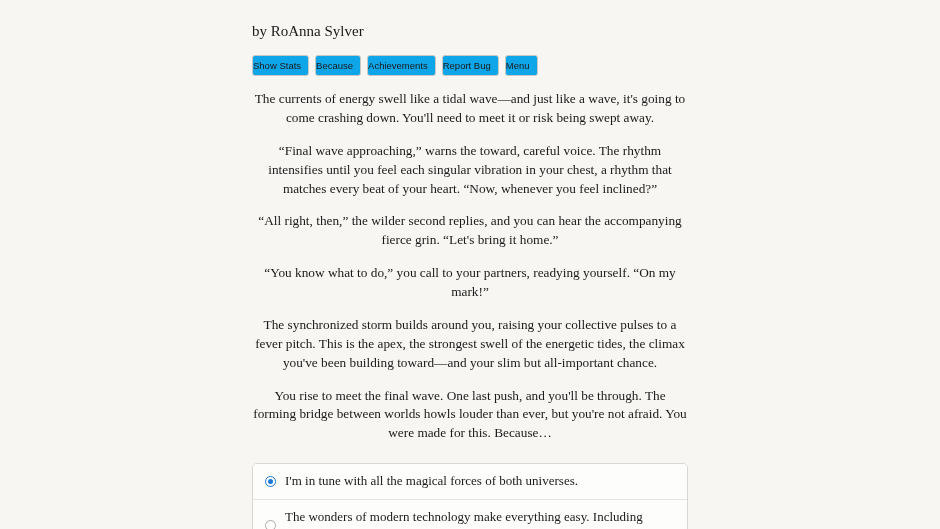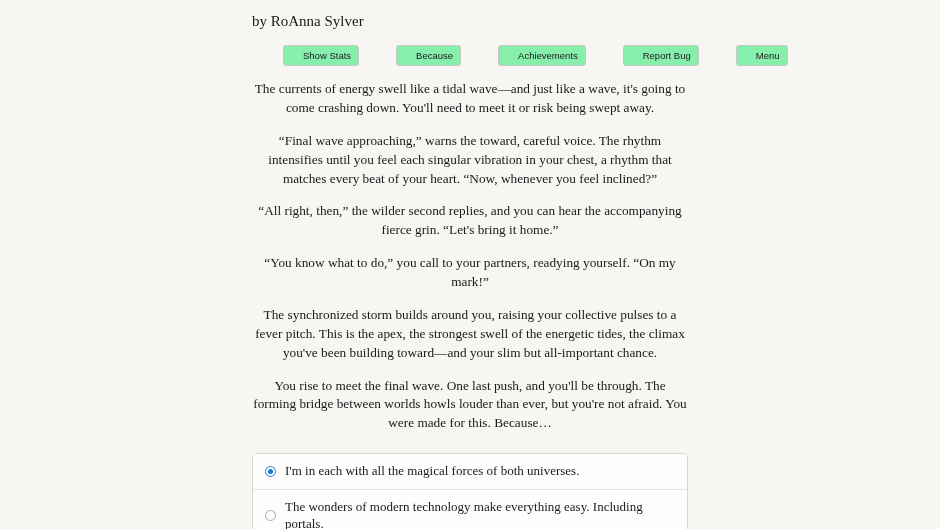--- a/index.html
+++ b/index.html
@@ -23,42 +23,41 @@
   }
   .content {
     position: absolute;
     left: 252px;
     top: 0;
     width: 436px;
   }
   .byline {
     font-size: 15px;
     line-height: 1.3;
-    margin-top: 12px;
+    margin-top: 22px;
     margin-bottom: 13px;
     color: #1a1a1a;
   }
   .toolbar {
     display: flex;
     gap: 6px;
     margin-bottom: 14px;
     align-items: center;
   }
   .tb-btn {
     font-family: "Liberation Sans", sans-serif;
     font-size: 9.5px;
     line-height: 1;
-    padding: 5px 7px 5px 19px;
-    background: #86efac;
+    padding: 5px 7px 5px 0;
+    background: #0ea5e9;
     border: 1px solid #c9c9c4;
     border-radius: 3px;
     color: #1a1a1a;
     cursor: pointer;
     white-space: nowrap;
-    margin-left: 31px;
   }
   p.story {
     font-size: 13.3px;
     line-height: 1.42;
     margin: 0 0 14px 0;
     text-align: center;
     color: #1a1a1a;
   }
   .choices {
     margin-top: 20px;
@@ -123,21 +122,21 @@
     <p class="story">The currents of energy swell like a tidal wave—and just like a wave, it's going to come crashing down. You'll need to meet it or risk being swept away.</p>
     <p class="story">“Final wave approaching,” warns the toward, careful voice. The rhythm intensifies until you feel each singular vibration in your chest, a rhythm that matches every beat of your heart. “Now, whenever you feel inclined?”</p>
     <p class="story">“All right, then,” the wilder second replies, and you can hear the accompanying fierce grin. “Let's bring it home.”</p>
     <p class="story">“You know what to do,” you call to your partners, readying yourself. “On my mark!”</p>
     <p class="story">The synchronized storm builds around you, raising your collective pulses to a fever pitch. This is the apex, the strongest swell of the energetic tides, the climax you've been building toward—and your slim but all-important chance.</p>
     <p class="story">You rise to meet the final wave. One last push, and you'll be through. The forming bridge between worlds howls louder than ever, but you're not afraid. You were made for this. Because…</p>
 
     <div class="choices">
       <div class="choice">
         <span class="radio selected"></span>
-        <span>I'm in each with all the magical forces of both universes.</span>
+        <span>I'm in tune with all the magical forces of both universes.</span>
       </div>
       <div class="choice">
         <span class="radio"></span>
         <span>The wonders of modern technology make everything easy. Including portals.</span>
       </div>
 
     </div>
 
   </div>
 </div>

